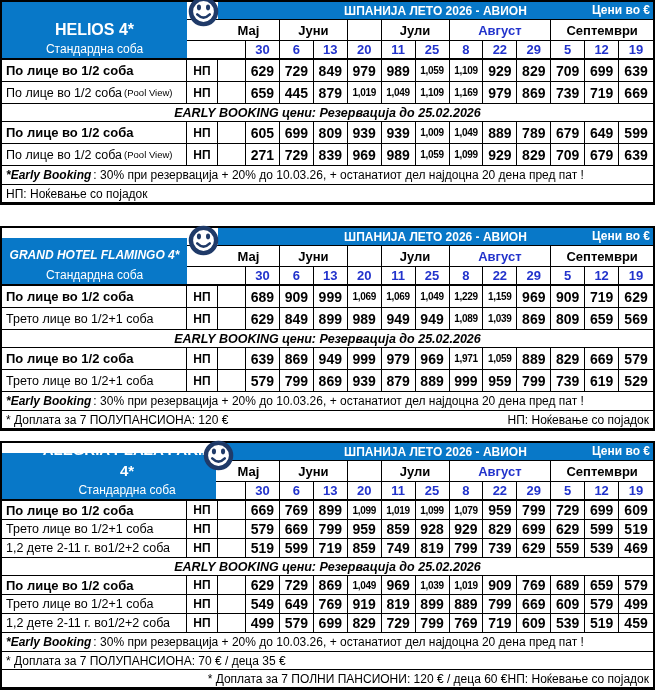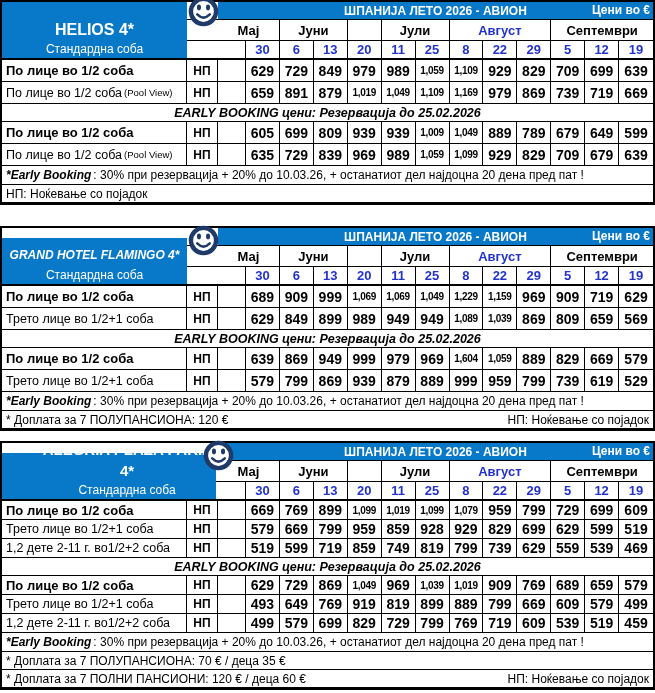--- a/index.html
+++ b/index.html
@@ -119,21 +119,21 @@
         <div class="cell price" style="grid-column: 15 / 16;">639</div>
       </div>
       <div class="row r-price">
         <div class="cell label" style="grid-column: 1 / 2;">
           <div style="display: inline;">По лице во 1/2 соба</div>
           <div class="suffix" style="display: inline;">(Pool View)</div>
         </div>
         <div class="cell board" style="grid-column: 2 / 3;">НП</div>
         <div class="cell spacer" style="grid-column: 3 / 4;"></div>
         <div class="cell price" style="grid-column: 4 / 5;">659</div>
-        <div class="cell price" style="grid-column: 5 / 6;">891</div>
+        <div class="cell price" style="grid-column: 5 / 6;">445</div>
         <div class="cell price" style="grid-column: 6 / 7;">879</div>
         <div class="cell price small" style="grid-column: 7 / 8;">1,019</div>
         <div class="cell price small" style="grid-column: 8 / 9;">1,049</div>
         <div class="cell price small" style="grid-column: 9 / 10;">1,109</div>
         <div class="cell price small" style="grid-column: 10 / 11;">1,169</div>
         <div class="cell price" style="grid-column: 11 / 12;">979</div>
         <div class="cell price" style="grid-column: 12 / 13;">869</div>
         <div class="cell price" style="grid-column: 13 / 14;">739</div>
         <div class="cell price" style="grid-column: 14 / 15;">719</div>
         <div class="cell price" style="grid-column: 15 / 16;">669</div>
@@ -160,21 +160,21 @@
         <div class="cell price" style="grid-column: 14 / 15;">649</div>
         <div class="cell price" style="grid-column: 15 / 16;">599</div>
       </div>
       <div class="row r-price">
         <div class="cell label" style="grid-column: 1 / 2;">
           <div style="display: inline;">По лице во 1/2 соба</div>
           <div class="suffix" style="display: inline;">(Pool View)</div>
         </div>
         <div class="cell board" style="grid-column: 2 / 3;">НП</div>
         <div class="cell spacer" style="grid-column: 3 / 4;"></div>
-        <div class="cell price" style="grid-column: 4 / 5;">635</div>
+        <div class="cell price" style="grid-column: 4 / 5;">271</div>
         <div class="cell price" style="grid-column: 5 / 6;">729</div>
         <div class="cell price" style="grid-column: 6 / 7;">839</div>
         <div class="cell price" style="grid-column: 7 / 8;">969</div>
         <div class="cell price" style="grid-column: 8 / 9;">989</div>
         <div class="cell price small" style="grid-column: 9 / 10;">1,059</div>
         <div class="cell price small" style="grid-column: 10 / 11;">1,099</div>
         <div class="cell price" style="grid-column: 11 / 12;">929</div>
         <div class="cell price" style="grid-column: 12 / 13;">829</div>
         <div class="cell price" style="grid-column: 13 / 14;">709</div>
         <div class="cell price" style="grid-column: 14 / 15;">679</div>
@@ -281,21 +281,21 @@
           <div style="display: inline;">По лице во 1/2 соба</div>
         </div>
         <div class="cell board" style="grid-column: 2 / 3;">НП</div>
         <div class="cell spacer" style="grid-column: 3 / 4;"></div>
         <div class="cell price" style="grid-column: 4 / 5;">639</div>
         <div class="cell price" style="grid-column: 5 / 6;">869</div>
         <div class="cell price" style="grid-column: 6 / 7;">949</div>
         <div class="cell price" style="grid-column: 7 / 8;">999</div>
         <div class="cell price" style="grid-column: 8 / 9;">979</div>
         <div class="cell price" style="grid-column: 9 / 10;">969</div>
-        <div class="cell price small" style="grid-column: 10 / 11;">1,604</div>
+        <div class="cell price small" style="grid-column: 10 / 11;">1,971</div>
         <div class="cell price small" style="grid-column: 11 / 12;">1,059</div>
         <div class="cell price" style="grid-column: 12 / 13;">889</div>
         <div class="cell price" style="grid-column: 13 / 14;">829</div>
         <div class="cell price" style="grid-column: 14 / 15;">669</div>
         <div class="cell price" style="grid-column: 15 / 16;">579</div>
       </div>
       <div class="row r-price">
         <div class="cell label" style="grid-column: 1 / 2;">
           <div style="display: inline;">Трето лице во 1/2+1 соба</div>
         </div>
@@ -448,21 +448,21 @@
         <div class="cell price" style="grid-column: 13 / 14;">689</div>
         <div class="cell price" style="grid-column: 14 / 15;">659</div>
         <div class="cell price" style="grid-column: 15 / 16;">579</div>
       </div>
       <div class="row r-price">
         <div class="cell label" style="grid-column: 1 / 2;">
           <div style="display: inline;">Трето лице во 1/2+1 соба</div>
         </div>
         <div class="cell board" style="grid-column: 2 / 3;">НП</div>
         <div class="cell spacer" style="grid-column: 3 / 4;"></div>
-        <div class="cell price" style="grid-column: 4 / 5;">493</div>
+        <div class="cell price" style="grid-column: 4 / 5;">549</div>
         <div class="cell price" style="grid-column: 5 / 6;">649</div>
         <div class="cell price" style="grid-column: 6 / 7;">769</div>
         <div class="cell price" style="grid-column: 7 / 8;">919</div>
         <div class="cell price" style="grid-column: 8 / 9;">819</div>
         <div class="cell price" style="grid-column: 9 / 10;">899</div>
         <div class="cell price" style="grid-column: 10 / 11;">889</div>
         <div class="cell price" style="grid-column: 11 / 12;">799</div>
         <div class="cell price" style="grid-column: 12 / 13;">669</div>
         <div class="cell price" style="grid-column: 13 / 14;">609</div>
         <div class="cell price" style="grid-column: 14 / 15;">579</div>
@@ -493,21 +493,21 @@
           <div style="display: inline;">: 30% при резервација + 20% до 10.03.26, + останатиот дел најдоцна 20 дена пред пат !</div>
         </div>
       </div>
       <div class="row r-footer">
         <div class="cell footer-cell" style="grid-column: 1 / 16;">
           <div>* Доплата за 7 ПОЛУПАНСИОНА: 70 € / деца 35 €</div>
           <div></div>
         </div>
       </div>
       <div class="row r-footer">
-        <div class="cell footer-cell" style="grid-column: 1 / 16;">
+        <div class="cell footer-cell" style="grid-column: 1 / 16; justify-content: flex-end;">
           <div>* Доплата за 7 ПОЛНИ ПАНСИОНИ: 120 € / деца 60 €</div>
           <div>НП: Ноќевање со појадок</div>
         </div>
       </div>
       <div class="left-block top10 wide">
         <div class="hotel">ALEGRIA PLAZA PARIZ 4*</div>
         <div class="room">Стандардна соба</div>
       </div>
       <svg viewBox="0 0 32 32" class="smiley" style="left: 201px; top: -3px;">
         <circle cx="16" cy="16" r="13" fill="#fff" stroke="#1f3a68" stroke-width="4.5"></circle>

